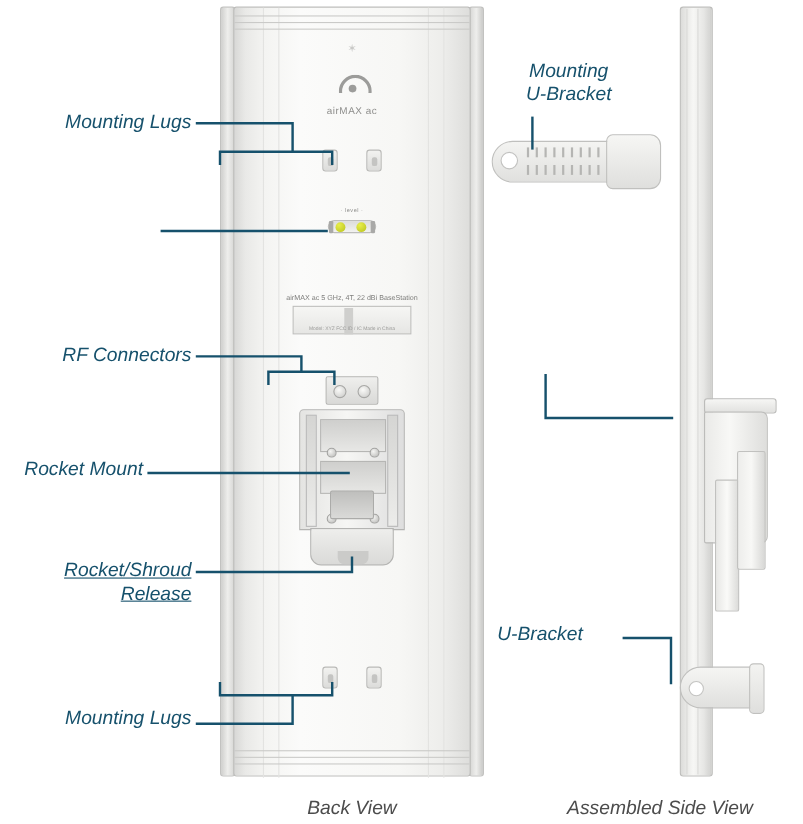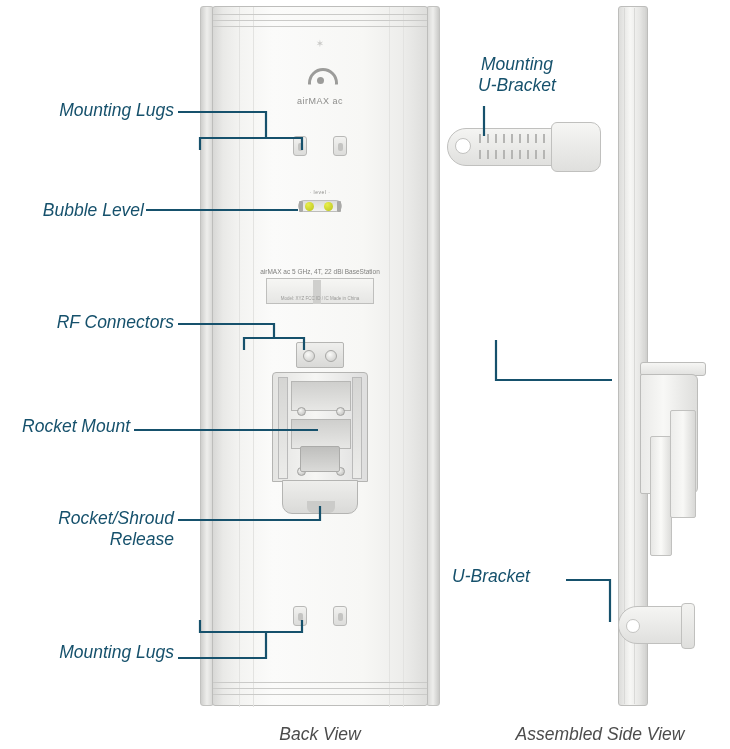--- a/index.html
+++ b/index.html
@@ -684,27 +684,26 @@
   </div>
 
   <div class="leader" style="left:566px; top:572px; width:66px; height:58px;">
     <svg width="66" height="58">
       <path d="M0,8 L44,8 L44,50"></path>
     </svg>
   </div>
 
   <div class="label right" style="left:4px; top:100px; width:170px;">Mounting Lugs</div>
 
-  <div class="label right" style="left:4px; top:200px; width:140px;">Bubble Level</div>
 
   <div class="label right" style="left:4px; top:416px; width:126px;">Rocket Mount</div>
 
   <div class="label right" style="left:4px; top:312px; width:170px;">RF Connectors</div>
 
-  <div class="label right" style="left:4px; top:508px; width:170px;">Rocket/Shroud
+  <div class="label right" style="left:4px; top:508px; width:170px;text-decoration:underline;">Rocket/Shroud
 Release</div>
 
   <div class="label right" style="left:4px; top:642px; width:170px;">Mounting Lugs</div>
 
   <div class="label center" style="left:452px; top:54px; width:130px;">Mounting
 U-Bracket</div>
 
 
   <div class="label" style="left:452px; top:566px; width:120px;">U-Bracket</div>
 

